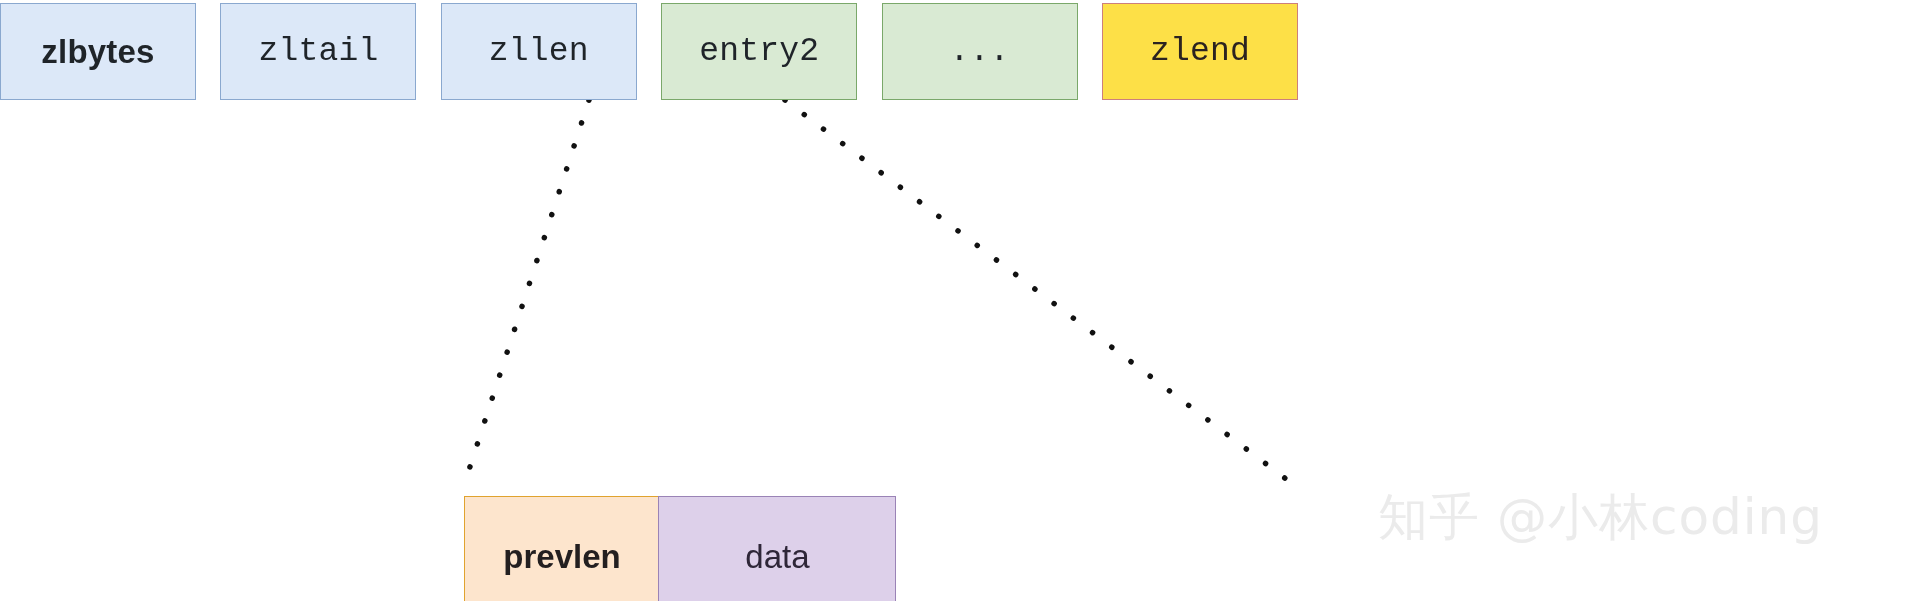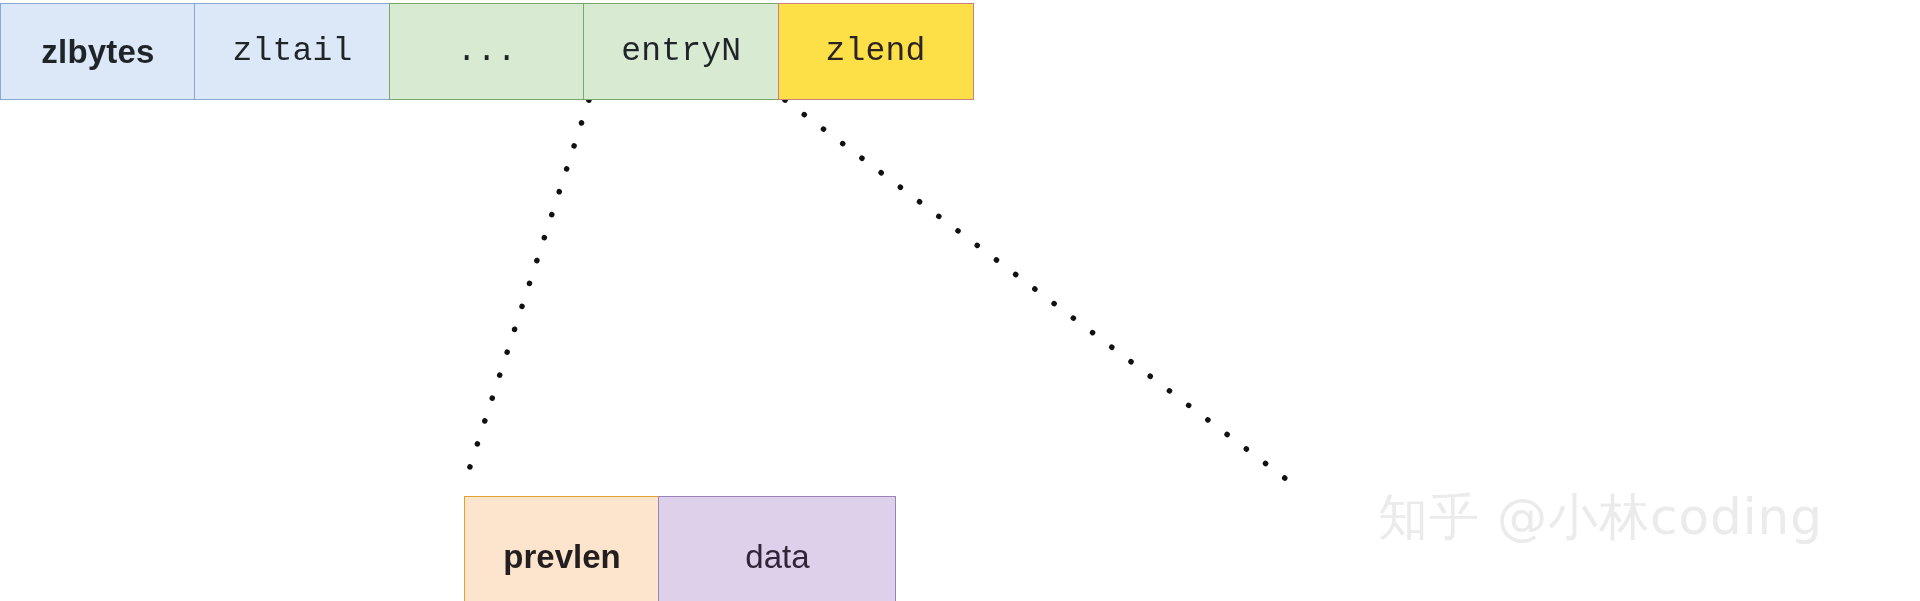--- a/index.html
+++ b/index.html
@@ -26,20 +26,21 @@
   }
 
   
   .top-row {
     position: absolute;
     left: 0px;
     top: 3px;
     height: 97px;
     display: flex;
     align-items: stretch;
+    gap: 26px;
   }
 
   .cell {
     box-sizing: border-box;
     display: flex;
     align-items: center;
     justify-content: center;
     height: 97px;
     font-size: 33px;
     letter-spacing: 0.2px;
@@ -137,25 +138,28 @@
     <line x1="785" y1="100" x2="1286" y2="479" stroke="#111111" stroke-width="5.5" stroke-linecap="round" stroke-dasharray="0.1 24"></line>
   </svg>
 
   <div class="top-row">
     <div class="cell cell-header bold" style="width:196px">
       <span>zlbytes</span>
     </div>
     <div class="cell cell-header" style="width:196px">
       <span>zltail</span>
     </div>
+    <div class="cell cell-header" style="width:196px">
+      <span>zllen</span>
+    </div>
+    <div class="cell cell-entry" style="width:196px">
+      <span>entry2</span>
+    </div>
     <div class="cell cell-entry" style="width:196px">
       <span>...</span>
-    </div>
-    <div class="cell cell-entry" style="width:196px">
-      <span>entryN</span>
     </div>
     <div class="cell cell-end" style="width:196px">
       <span>zlend</span>
     </div>
   </div>
 
   <div class="entry-row">
     <div class="entry-cell cell-prev" style="width:196px">
       <span>prevlen</span>
     </div>

